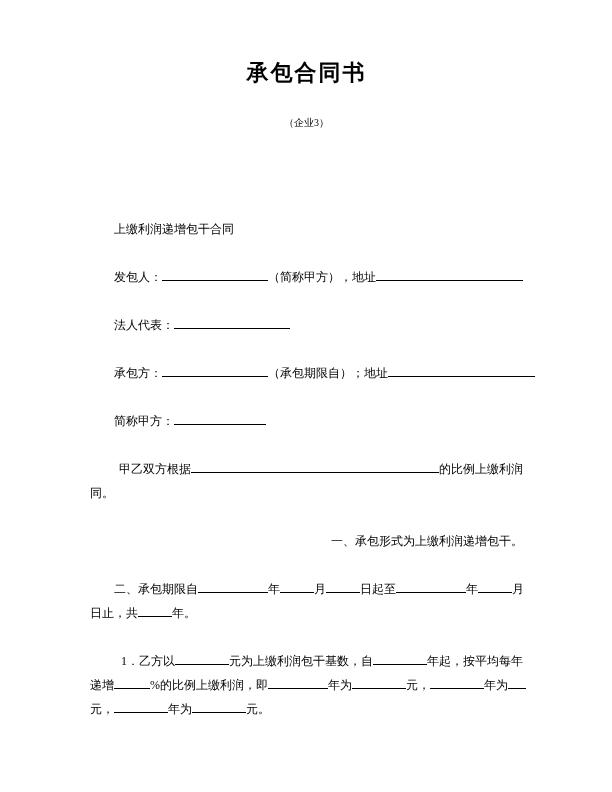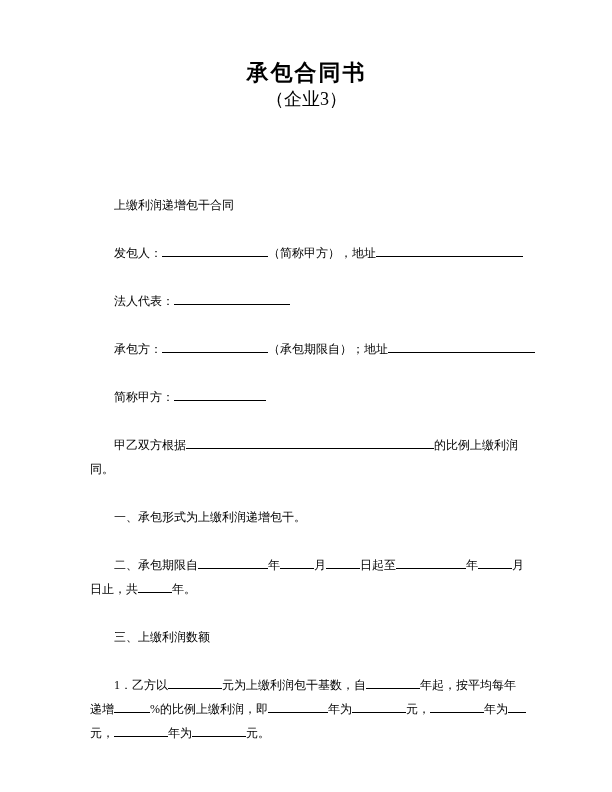--- a/index.html
+++ b/index.html
@@ -23,39 +23,40 @@
   }
   .doc-title {
     font-family: "Liberation Sans", sans-serif;
     font-weight: bold;
     font-size: 22px;
     line-height: 30px;
     text-align: center;
     letter-spacing: 2px;
   }
   .doc-subtitle {
-    font-size: 18px;
+    font-size: 10px;
     line-height: 20px;
     text-align: center;
-    margin-top: 1px;
+    margin-top: 25px;
   }
   .doc-body {
     margin-top: 84px;
     font-size: 12px;
     line-height: 24px;
   }
   .line {
     white-space: nowrap;
     height: 24px;
   }
   .line.indent {
     padding-left: 24px;
     margin-top: 24px;
   }
   .line.space {
+    text-align: right;
   }
   .run {
     letter-spacing: 0;
   }
   .blank {
     display: inline-block;
     height: 13px;
     border-bottom: 1px solid #000000;
   }
 </style>
@@ -69,18 +70,17 @@
       <div class="line indent"><span class="run">上缴利润递增包干合同</span></div>
       <div class="line indent space"><span class="run">发包人：</span><span class="blank" style="width: 106px;"></span><span class="run">（简称甲方），地址</span><span class="blank" style="width: 147px;"></span></div>
       <div class="line indent"><span class="run">法人代表：</span><span class="blank" style="width: 116px;"></span></div>
       <div class="line indent"><span class="run">承包方：</span><span class="blank" style="width: 106px;"></span><span class="run">（承包期限自）；地址</span><span class="blank" style="width: 147px;"></span></div>
       <div class="line indent"><span class="run">简称甲方：</span><span class="blank" style="width: 92px;"></span></div>
       <div class="line indent space"><span class="run">甲乙双方根据</span><span class="blank" style="width: 248px;"></span><span class="run">的比例上缴利润</span></div>
       <div class="line"><span class="run">同。</span></div>
       <div class="line indent space"><span class="run">一、承包形式为上缴利润递增包干。</span></div>
       <div class="line indent space"><span class="run">二、承包期限自</span><span class="blank" style="width: 70px;"></span><span class="run">年</span><span class="blank" style="width: 34px;"></span><span class="run">月</span><span class="blank" style="width: 34px;"></span><span class="run">日起至</span><span class="blank" style="width: 70px;"></span><span class="run">年</span><span class="blank" style="width: 34px;"></span><span class="run">月</span></div>
       <div class="line"><span class="run">日止，共</span><span class="blank" style="width: 34px;"></span><span class="run">年。</span></div>
-      <div class="line indent space"><span class="run">三、上缴利润数额</span></div>
       <div class="line indent space"><span class="run">1．乙方以</span><span class="blank" style="width: 54px;"></span><span class="run">元为上缴利润包干基数，自</span><span class="blank" style="width: 54px;"></span><span class="run">年起，按平均每年</span></div>
       <div class="line"><span class="run">递增</span><span class="blank" style="width: 36px;"></span><span class="run">%的比例上缴利润，即</span><span class="blank" style="width: 60px;"></span><span class="run">年为</span><span class="blank" style="width: 54px;"></span><span class="run">元，</span><span class="blank" style="width: 54px;"></span><span class="run">年为</span><span class="blank" style="width: 18px;"></span></div>
       <div class="line"><span class="run">元，</span><span class="blank" style="width: 54px;"></span><span class="run">年为</span><span class="blank" style="width: 54px;"></span><span class="run">元。</span></div>
     </div>
 </div>
 
 </body></html>

